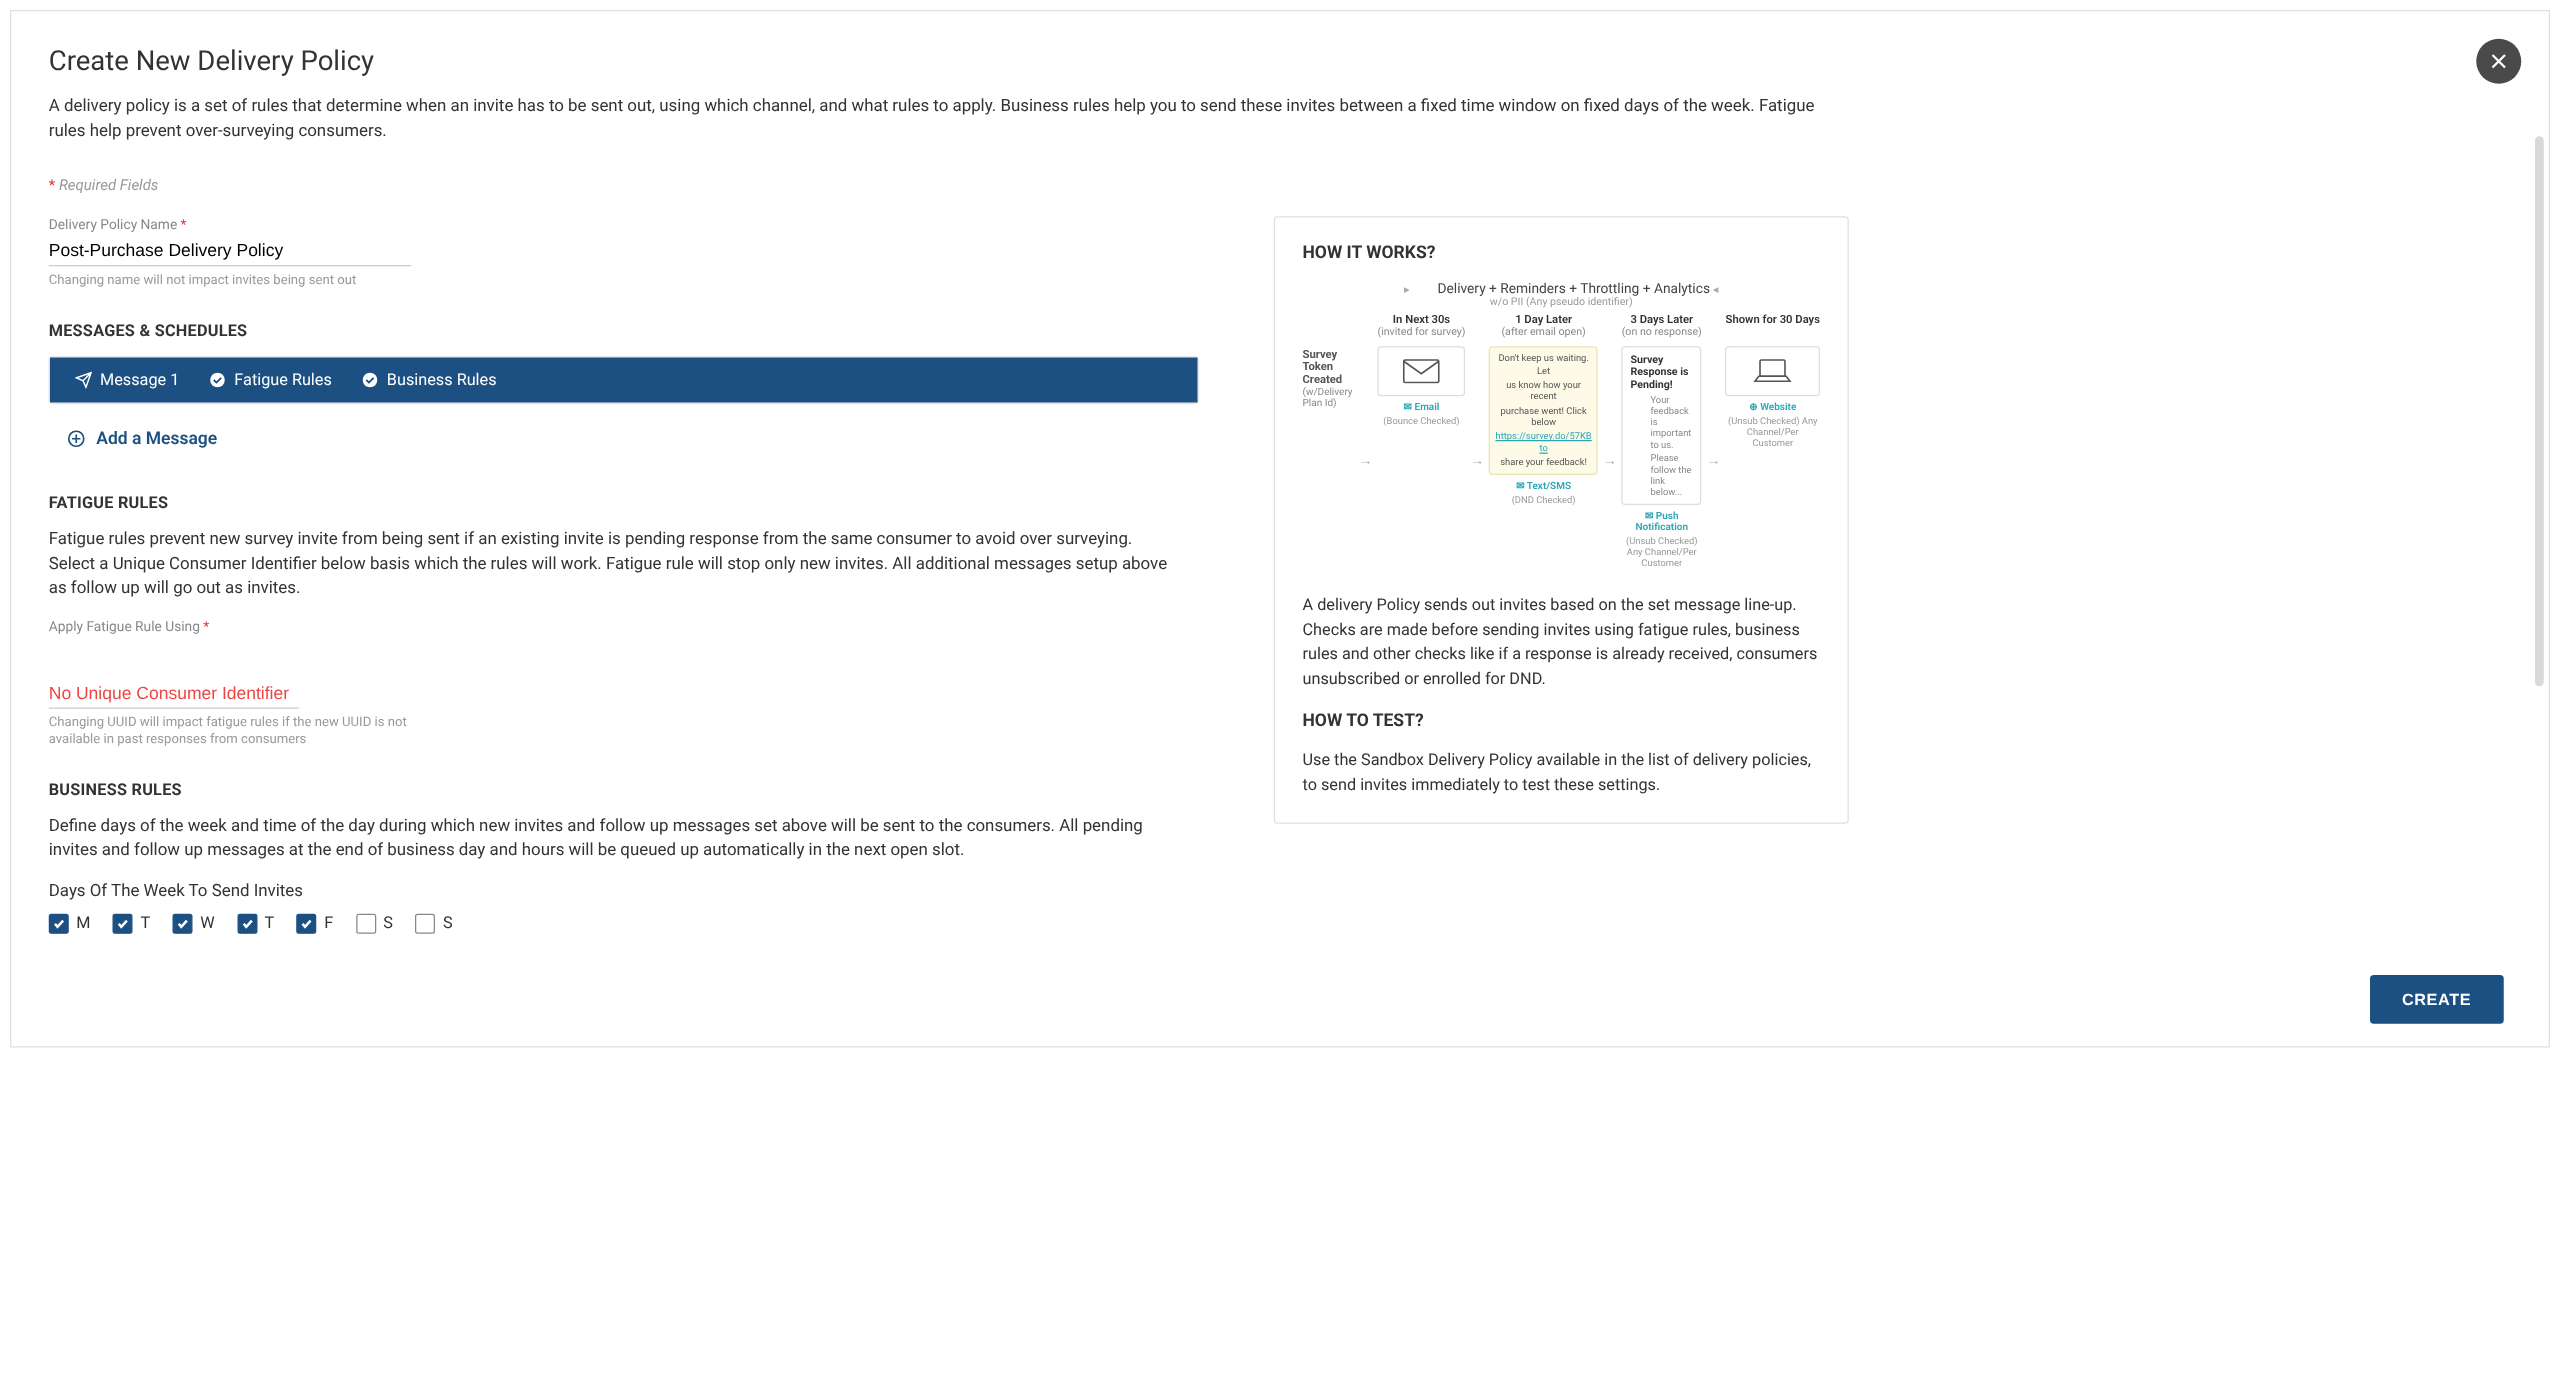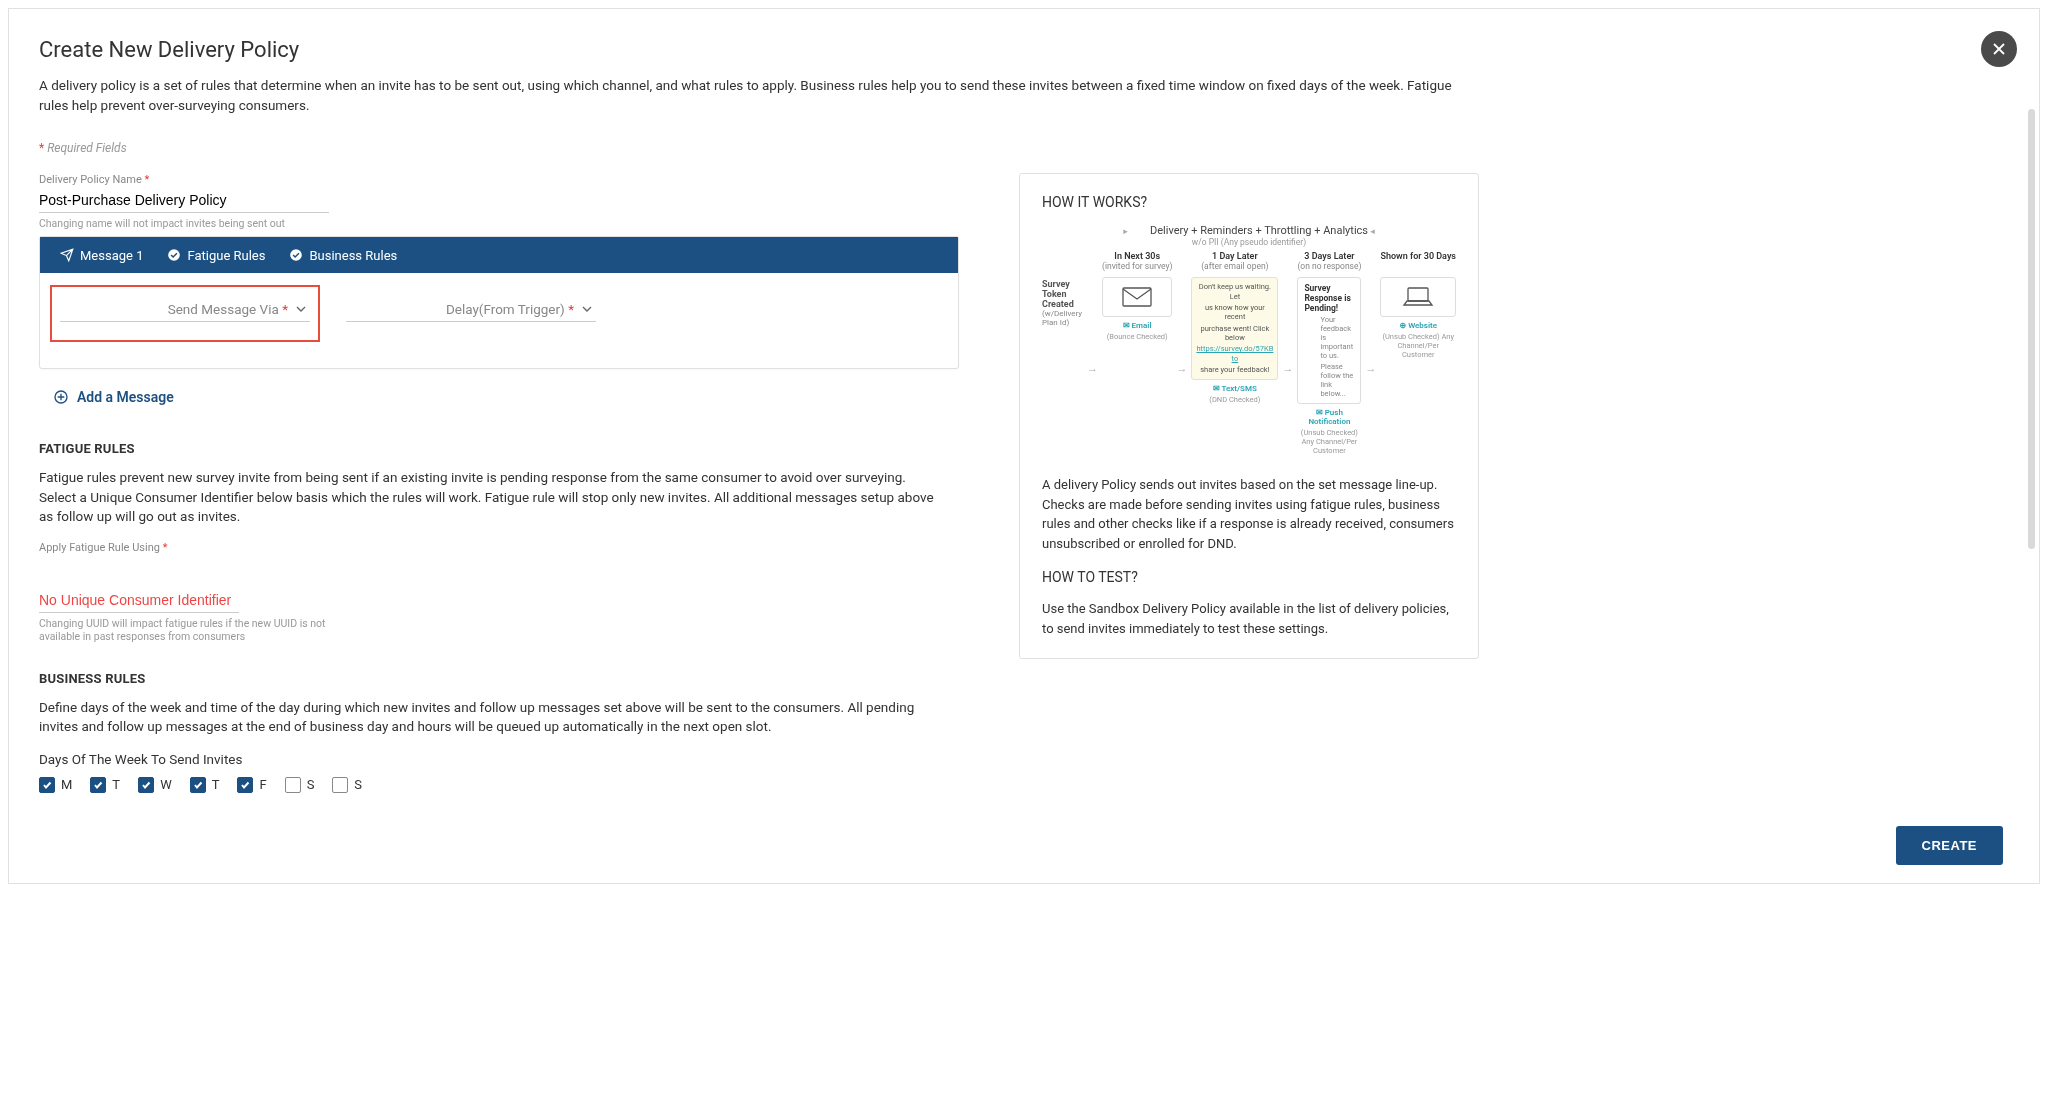--- a/index.html
+++ b/index.html
@@ -167,21 +167,21 @@
   .cb.checked svg { stroke: #fff; }
 
   .info-panel {
     border: 1px solid #e0e0e0;
     border-radius: 3px;
     padding: 20px 22px;
     background: #fff;
   }
   .info-panel h3 {
     font-size: 14px;
-    font-weight: 400;
+    font-weight: 700;
     margin-bottom: 14px;
   }
   .info-panel .explain {
     font-size: 13px;
     color: #333;
     line-height: 1.5;
     margin-bottom: 16px;
   }
 
   
@@ -284,20 +284,21 @@
     <div class="left-col">
 
       <div class="field-group">
         <div class="field-label">
           <span>Delivery Policy Name</span> <span class="ast">*</span>
         </div>
         <input class="field-input" value="Post-Purchase Delivery Policy" style="">
         <div class="field-hint">Changing name will not impact invites being sent out</div>
       </div>
 
+      <div class="section-heading">MESSAGES &amp; SCHEDULES</div>
 
       <div class="msg-card">
         <div class="tab-bar">
           <div class="tab">
             <svg width="14" height="14" viewBox="0 0 24 24" fill="none" stroke="#fff" stroke-width="2">
                 <path d="M22 2 L11 13 M22 2 L15 22 L11 13 L2 9 Z"></path>
               </svg>
             <span>Message 1</span>
           </div>
           <div class="tab">
@@ -306,42 +307,20 @@
                 <path d="M7 12 L10.5 15.5 L17 9" stroke="#1d5082" stroke-width="2.5" fill="none"></path>
               </svg>
             <span>Fatigue Rules</span>
           </div>
           <div class="tab">
             <svg width="14" height="14" viewBox="0 0 24 24" fill="#fff">
                 <circle cx="12" cy="12" r="10" fill="#fff"></circle>
                 <path d="M7 12 L10.5 15.5 L17 9" stroke="#1d5082" stroke-width="2.5" fill="none"></path>
               </svg>
             <span>Business Rules</span>
-          </div>
-        </div>
-        <div class="msg-body">
-          <div class="highlight-box">
-            <div class="select-like">
-              <span>Send Message Via</span> <span class="ast">*</span>
-              <span class="caret">
-                <svg width="10" height="10" viewBox="0 0 10 10">
-                    <path d="M1 3 L5 7 L9 3" stroke="#666" fill="none" stroke-width="1.4"></path>
-                  </svg>
-              </span>
-            </div>
-          </div>
-          <div style="padding:10px 8px 18px 8px;">
-            <div class="select-like">
-              <span>Delay(From Trigger)</span> <span class="ast">*</span>
-              <span class="caret">
-                <svg width="10" height="10" viewBox="0 0 10 10">
-                    <path d="M1 3 L5 7 L9 3" stroke="#666" fill="none" stroke-width="1.4"></path>
-                  </svg>
-              </span>
-            </div>
           </div>
         </div>
       </div>
 
       <div class="add-msg">
         <svg width="16" height="16" viewBox="0 0 24 24" fill="none" stroke-width="2">
             <circle cx="12" cy="12" r="9"></circle>
             <path d="M12 7 V17 M7 12 H17"></path>
           </svg>
         <span>Add a Message</span>

